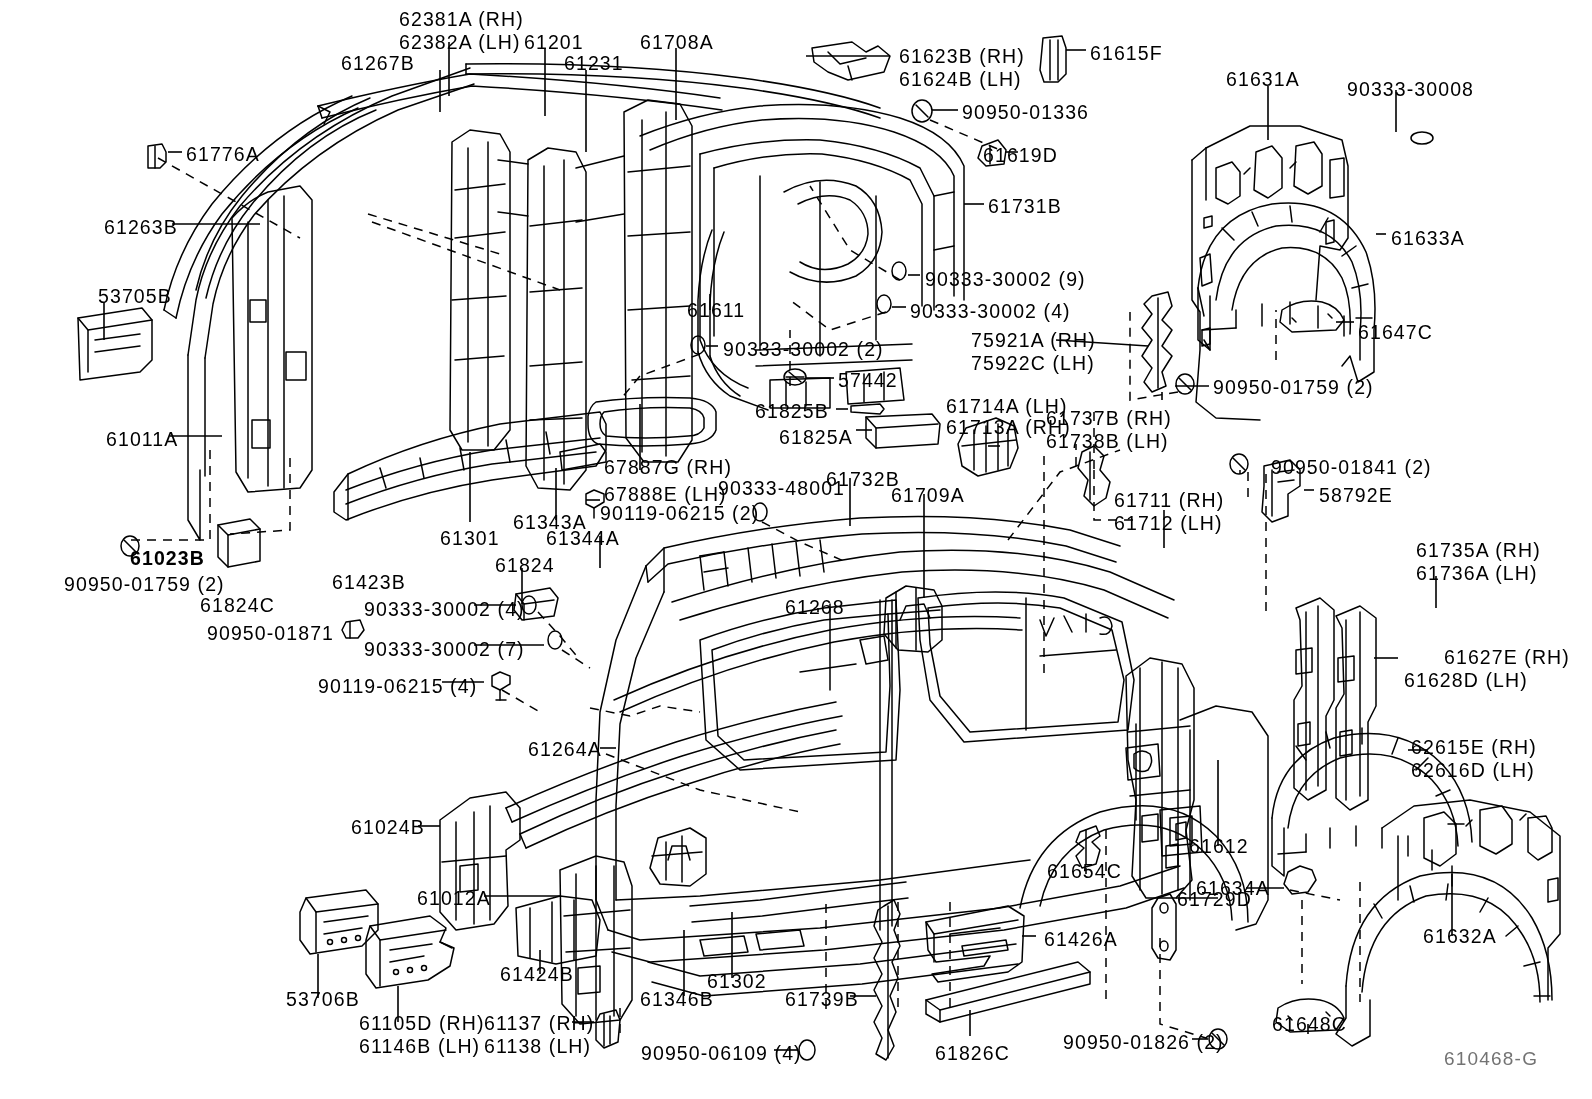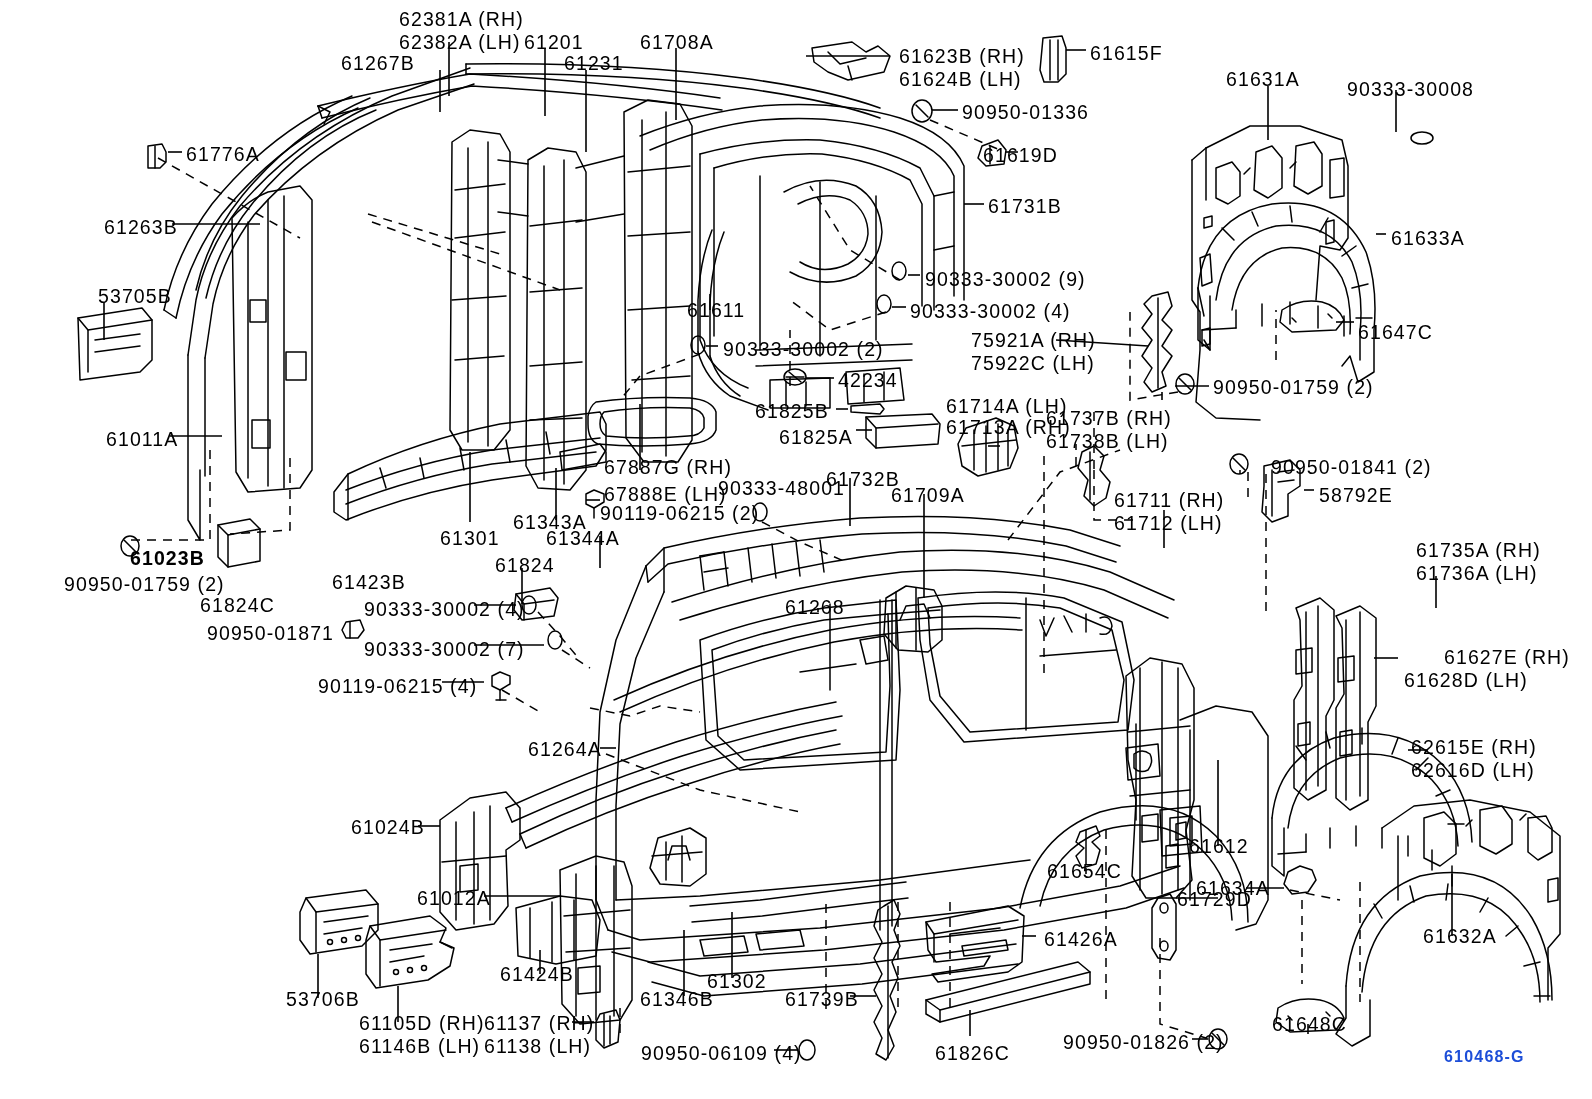--- a/index.html
+++ b/index.html
@@ -15,25 +15,24 @@
     position:absolute;
     font-family:"Liberation Sans", sans-serif;
     font-size:19.5px;
     letter-spacing:1.1px;
     color:#000000;
     white-space:pre;
     line-height:23px;
   }
   .sheetcode{
     position:absolute;
-    font-size:16px;
+    font-size:19px;
     letter-spacing:1.2px;
-    color:#1d4ed8;
+    color:#737373;
     white-space:pre;
-    font-weight:bold;
   }
 </style>
 </head>
 <body>
 
 <div id="sheet">
 
   <svg id="artwork" viewBox="0 0 1592 1099">
     <g fill="none" stroke="#000" stroke-width="1.5" stroke-linecap="round" stroke-linejoin="round">
 
@@ -726,21 +725,21 @@
       <div class="lbl" style="left: 104px; top: 216px;">61263B</div>
       <div class="lbl" style="left: 1391px; top: 227px;">61633A</div>
       <div class="lbl" style="left: 925px; top: 268px;">90333-30002 (9)</div>
       <div class="lbl" style="left: 65px; top: 285px; margin-left: 33px;">53705B</div>
       <div class="lbl" style="left: 687px; top: 299px;">61611</div>
       <div class="lbl" style="left: 910px; top: 300px;">90333-30002 (4)</div>
       <div class="lbl" style="left: 1358px; top: 321px;">61647C</div>
       <div class="lbl" style="left: 723px; top: 338px;">90333-30002 (2)</div>
       <div class="lbl" style="left: 971px; top: 329px;">75921A (RH)</div>
       <div class="lbl" style="left: 971px; top: 352px;">75922C (LH)</div>
-      <div class="lbl" style="left: 838px; top: 369px;">42234</div>
+      <div class="lbl" style="left: 838px; top: 369px;">57442</div>
       <div class="lbl" style="left: 946px; top: 372px; margin-top: 44px;">61713A (RH)</div>
       <div class="lbl" style="left: 946px; top: 395px;">61714A (LH)</div>
       <div class="lbl" style="left: 1213px; top: 376px;">90950-01759 (2)</div>
       <div class="lbl" style="left: 755px; top: 400px;">61825B</div>
       <div class="lbl" style="left: 1046px; top: 407px;">61737B (RH)</div>
       <div class="lbl" style="left: 1046px; top: 430px;">61738B (LH)</div>
       <div class="lbl" style="left: 106px; top: 428px;">61011A</div>
       <div class="lbl" style="left: 779px; top: 426px;">61825A</div>
       <div class="lbl" style="left: 1271px; top: 456px;">90950-01841 (2)</div>
       <div class="lbl" style="left: 604px; top: 448px; margin-top: 8px;">67887G (RH)</div>

